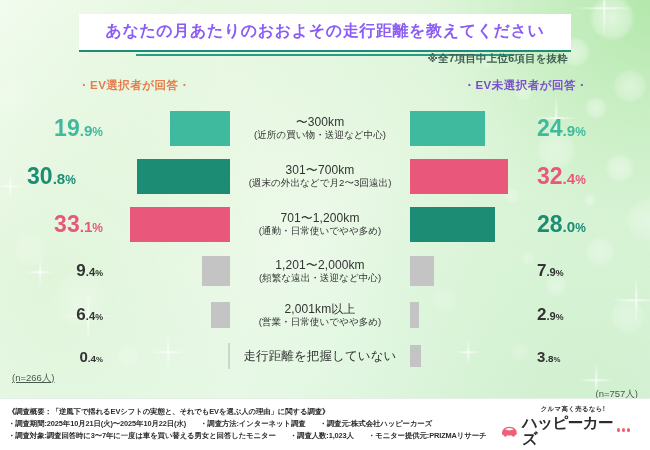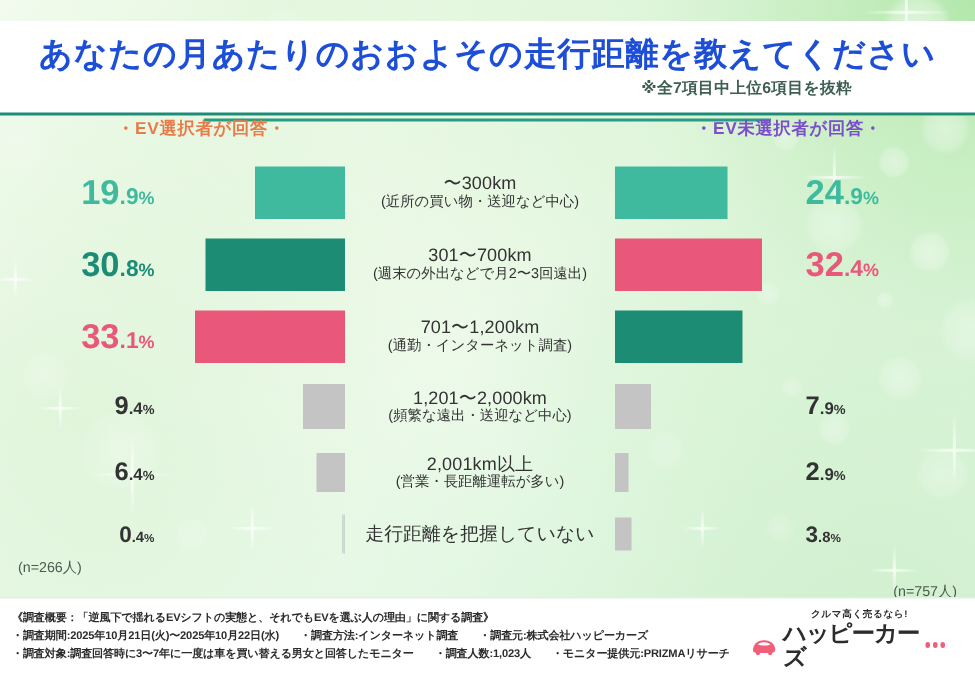--- a/index.html
+++ b/index.html
@@ -34,23 +34,23 @@
   .sparkle:before { width:100%; height:1.5px; transform:translate(-50%,-50%);
     background:linear-gradient(90deg,rgba(255,255,255,0),rgba(255,255,255,.95),rgba(255,255,255,0)); }
   .sparkle:after  { height:100%; width:1.5px; transform:translate(-50%,-50%);
     background:linear-gradient(180deg,rgba(255,255,255,0),rgba(255,255,255,.95),rgba(255,255,255,0)); }
 
   
   .title-wrap { position:absolute; left:0; right:0; top:14px; text-align:center; }
   .title-box {
     display:inline-block;
     background:#ffffff;
-    padding:7px 26px 24px;
-    color:#1d4ed8;
-    font-size:22px;
+    padding:7px 26px 8px;
+    color:#8b5cf6;
+    font-size:16px;
     font-weight:bold;
     letter-spacing:.6px;
     border-bottom:2px solid #1d8c77;
     box-shadow:0 0 0 0 rgba(0,0,0,0);
   }
   .title-underline {
     width:378px; height:2px; margin:2px auto 0;
     background:#2a9b84;
   }
   .note {
@@ -103,21 +103,21 @@
 
   
   .divider-row { position:relative; }
   .vdiv {
     position:absolute; left:0; top:50%;
     transform:translateY(-50%);
     width:1px; height:26px; background:#c9d8cc;
   }
 
   
-  .n-left  { position:absolute; left:12px;  top:372px; font-size:9.5px; color:#4a5a4e; }
+  .n-left  { position:absolute; left:12px;  top:372px; font-size:9.5px; color:#4a5a4e;text-decoration:underline; }
   .n-right { position:absolute; right:12px; top:372px; font-size:9.5px; color:#4a5a4e;margin-top:16px; }
 
   .footer {
     position:absolute; left:0; right:0; bottom:0; height:52px;
     background:#ffffff;
     border-top:1px solid #e4eee4;
   }
   .footer-text {
     position:absolute; left:8px; top:7px;
     font-size:7.4px; color:#2c2c2c; line-height:1.62;
@@ -207,45 +207,46 @@
         <div class="label">
           <div class="main">〜300km</div>
           <div class="sub">(近所の買い物・送迎など中心)</div>
         </div>
         <div class="bar-cell-right">
           <div class="bar" style="width: 75.2266px; height: 35px; background: rgb(63, 186, 158);"></div>
         </div>
         <div class="pct pct-right" style="font-size: 23px; color: rgb(63, 186, 158);"><span class="int">24</span><span class="frac">.9</span><span class="unit">%</span></div>
       </div>
       <div class="row r2" style="height: 48px;">
-        <div class="pct pct-left" style="font-size: 23px; color: rgb(28, 140, 117);"><span class="int">30</span><span class="frac">.8</span><span class="unit">%</span></div>
+        <div class="pct pct-left" style="font-size: 23px; color: rgb(28, 140, 117); text-align: center;"><span class="int">30</span><span class="frac">.8</span><span class="unit">%</span></div>
         <div class="bar-cell-left">
           <div class="bar" style="width: 93.0514px; height: 35px; background: rgb(28, 140, 117);"></div>
         </div>
         <div class="label">
           <div class="main">301〜700km</div>
           <div class="sub">(週末の外出などで月2〜3回遠出)</div>
         </div>
         <div class="bar-cell-right">
           <div class="bar" style="width: 97.8852px; height: 35px; background: rgb(233, 87, 122);"></div>
         </div>
         <div class="pct pct-right" style="font-size: 23px; color: rgb(233, 87, 122);"><span class="int">32</span><span class="frac">.4</span><span class="unit">%</span></div>
       </div>
       <div class="row r3" style="height: 48px;">
         <div class="pct pct-left" style="font-size: 23px; color: rgb(233, 87, 122);"><span class="int">33</span><span class="frac">.1</span><span class="unit">%</span></div>
         <div class="bar-cell-left">
           <div class="bar" style="width: 100px; height: 35px; background: rgb(233, 87, 122);"></div>
         </div>
         <div class="label">
           <div class="main">701〜1,200km</div>
-          <div class="sub">(通勤・インターネット調査)</div>
+          <div class="sub">(通勤・日常使いでやや多め)</div>
         </div>
         <div class="bar-cell-right">
           <div class="bar" style="width: 84.5921px; height: 35px; background: rgb(28, 140, 117);"></div>
         </div>
+        <div class="pct pct-right" style="font-size: 23px; color: rgb(28, 140, 117);"><span class="int">28</span><span class="frac">.0</span><span class="unit">%</span></div>
       </div>
       <div class="row r4" style="height: 46px;">
         <div class="pct pct-left" style="font-size: 17px; color: rgb(51, 51, 51);"><span class="int">9</span><span class="frac">.4</span><span class="unit">%</span></div>
         <div class="bar-cell-left">
           <div class="bar" style="width: 28.3988px; height: 30px; background: rgb(196, 196, 196);"></div>
         </div>
         <div class="label">
           <div class="main">1,201〜2,000km</div>
           <div class="sub">(頻繁な遠出・送迎など中心)</div>
         </div>
@@ -254,21 +255,21 @@
         </div>
         <div class="pct pct-right" style="font-size: 17px; color: rgb(51, 51, 51);"><span class="int">7</span><span class="frac">.9</span><span class="unit">%</span></div>
       </div>
       <div class="row r5" style="height: 42px;">
         <div class="pct pct-left" style="font-size: 17px; color: rgb(51, 51, 51);"><span class="int">6</span><span class="frac">.4</span><span class="unit">%</span></div>
         <div class="bar-cell-left">
           <div class="bar" style="width: 19.3353px; height: 26px; background: rgb(196, 196, 196);"></div>
         </div>
         <div class="label">
           <div class="main">2,001km以上</div>
-          <div class="sub">(営業・長距離運転が多い)</div>
+          <div class="sub">(営業・日常使いでやや多め)</div>
         </div>
         <div class="bar-cell-right">
           <div class="bar" style="width: 8.76133px; height: 26px; background: rgb(196, 196, 196);"></div>
         </div>
         <div class="pct pct-right" style="font-size: 17px; color: rgb(51, 51, 51);"><span class="int">2</span><span class="frac">.9</span><span class="unit">%</span></div>
       </div>
       <div class="row r6 divider-row" style="height: 40px;">
         <div class="pct pct-left" style="font-size: 15px; color: rgb(51, 51, 51);"><span class="int">0</span><span class="frac">.4</span><span class="unit">%</span></div>
         <div class="bar-cell-left">
           <div class="bar" style="width: 1px; height: 26px; background: rgb(201, 216, 204);"></div>

